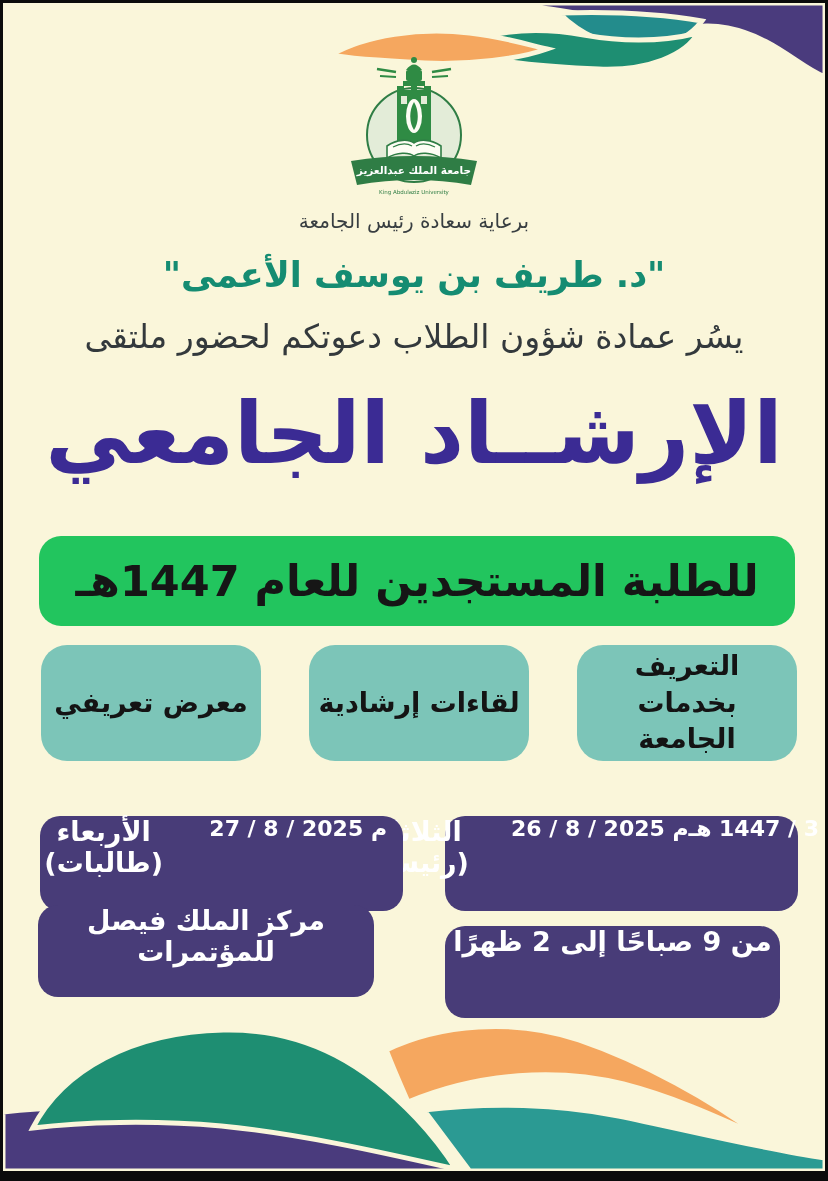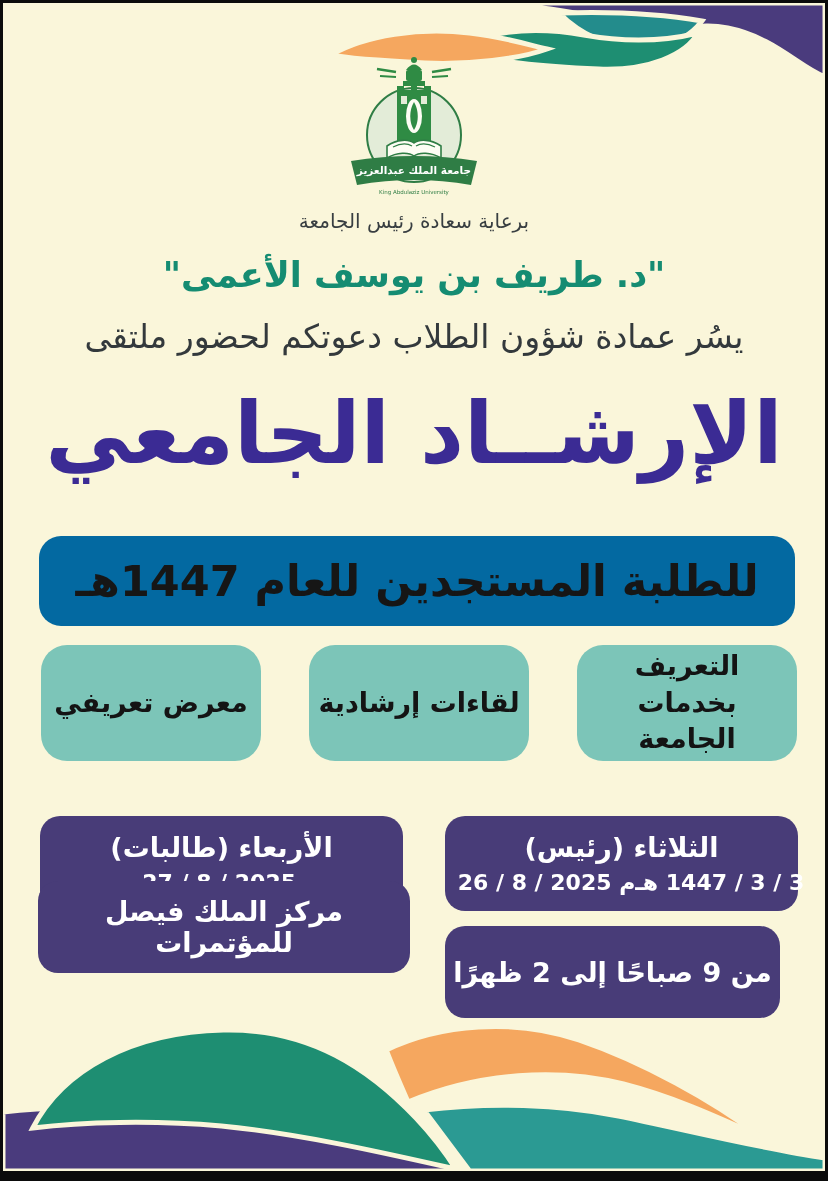--- a/index.html
+++ b/index.html
@@ -22,44 +22,44 @@
   .logo { position:absolute; top:50px; left:50%; transform:translateX(-50%); }
 
   .txt { position:absolute; left:0; width:100%; text-align:center; direction:rtl; }
   .patronage  { top:206px; font-size:20px; color:#383E41; }
   .president  { top:252px; font-size:35px; font-weight:700; color:#158C72; }
   .invitation { top:314px; font-size:33px; color:#33393C; }
   .event-title{ top:380px; font-size:86px; font-weight:700; color:#3B2B94; }
 
   .banner {
     position:absolute; top:533px; left:36px; width:756px; height:90px;
-    background:#0369a1; border-radius:22px;
+    background:#22c55e; border-radius:22px;
     display:flex; align-items:center; justify-content:center;
     direction:rtl; font-size:43px; font-weight:700; color:#161616;
   }
 
   .features {
     position:absolute; top:642px; left:38px; width:756px; height:116px;
     display:flex; direction:rtl; justify-content:space-between;
   }
   .feature-card {
     width:220px; height:116px; background:#7CC5B8; border-radius:26px;
     display:flex; align-items:center; justify-content:center;
     text-align:center; direction:rtl; padding:8px 8px;
     font-size:27px; font-weight:700; color:#141414; line-height:1.35;
   }
 
   .purple-card {
     position:absolute; background:#483C78; border-radius:20px; color:#ffffff;
-    display:flex; flex-direction:column; justify-content:center; gap:7px;
+    display:flex; flex-direction:row; justify-content:center; gap:7px;
   }
   .session-students { top:813px; left:442px; width:353px; height:95px; }
   .session-females  { top:813px; left:37px;  width:363px; height:95px; }
   .time-card  { top:923px; left:442px; width:335px; height:92px; }
-  .venue-card { top:878px; left:35px;  width:372px; height:92px; }
+  .venue-card { top:902px; left:35px;  width:336px; height:92px; }
 
   .day-label { text-align:center; direction:rtl; font-size:27px; font-weight:700; }
   .date-line {
     display:flex; direction:ltr; justify-content:center;
     padding:0 16px; font-size:22px; font-weight:700; white-space:nowrap;margin-left:19px;
   }
   .single-line { text-align:center; direction:rtl; font-size:27px; font-weight:700; }
 </style>
 </head>
 <body>

